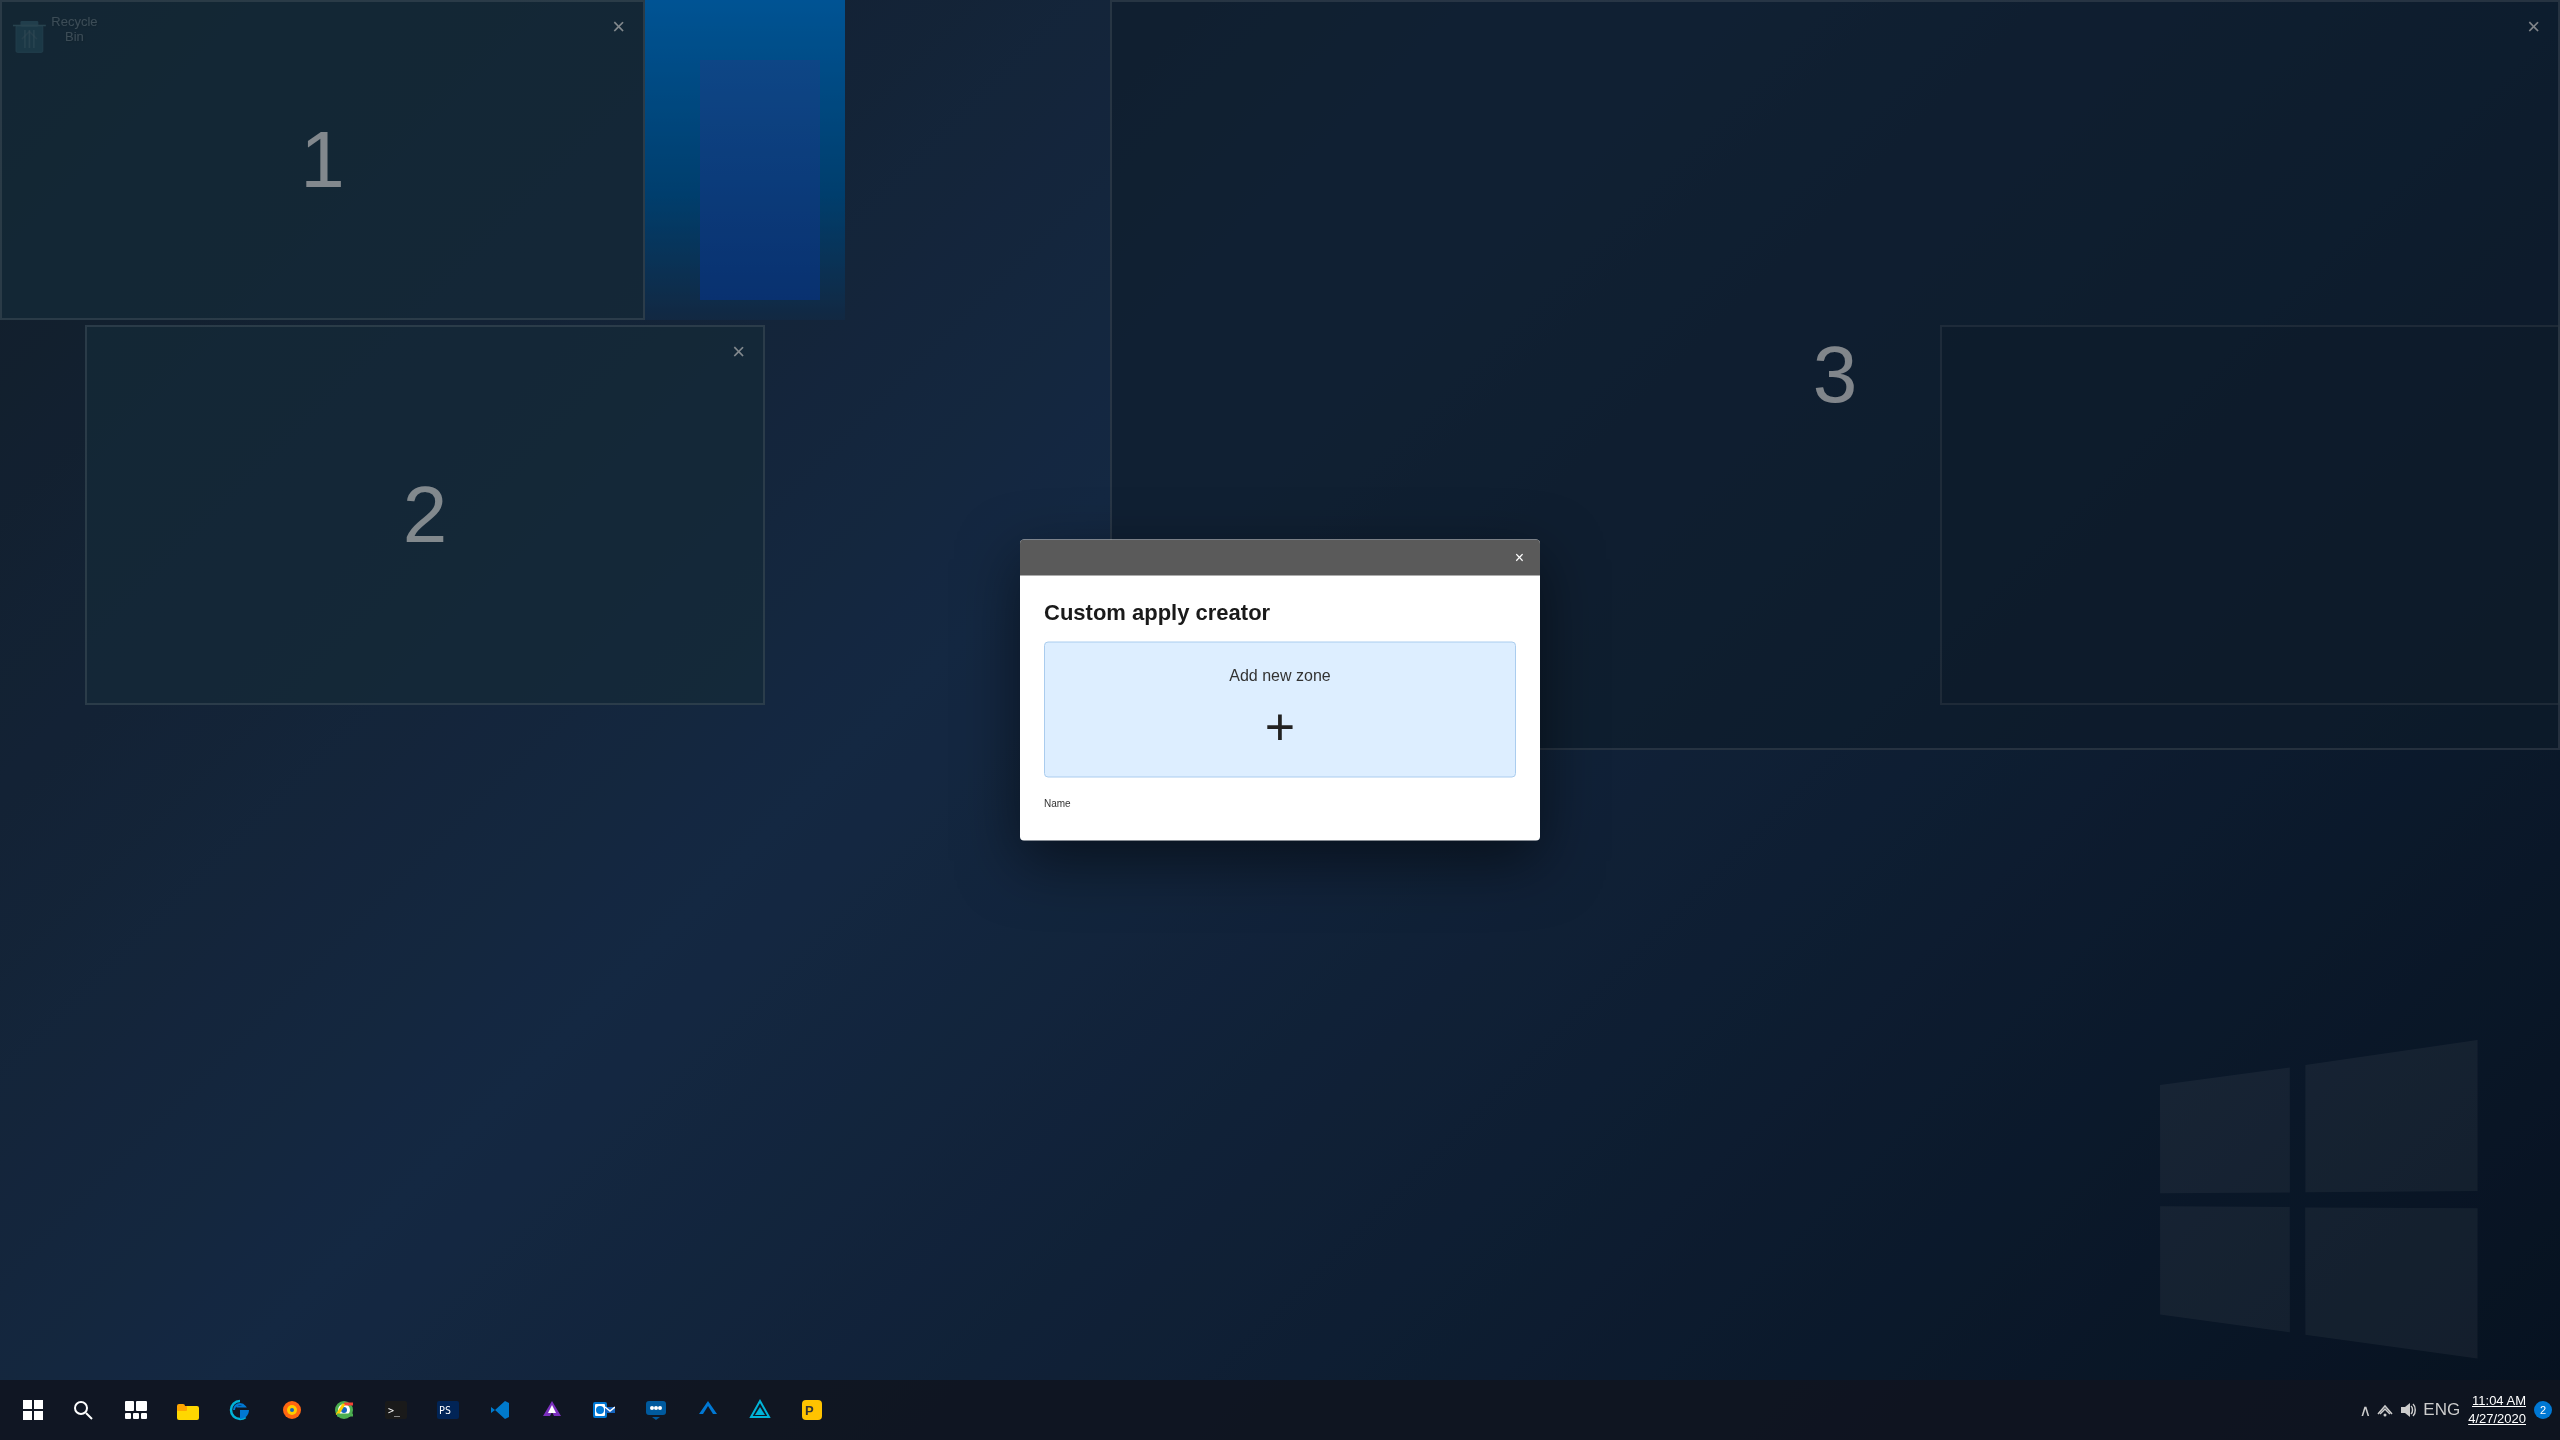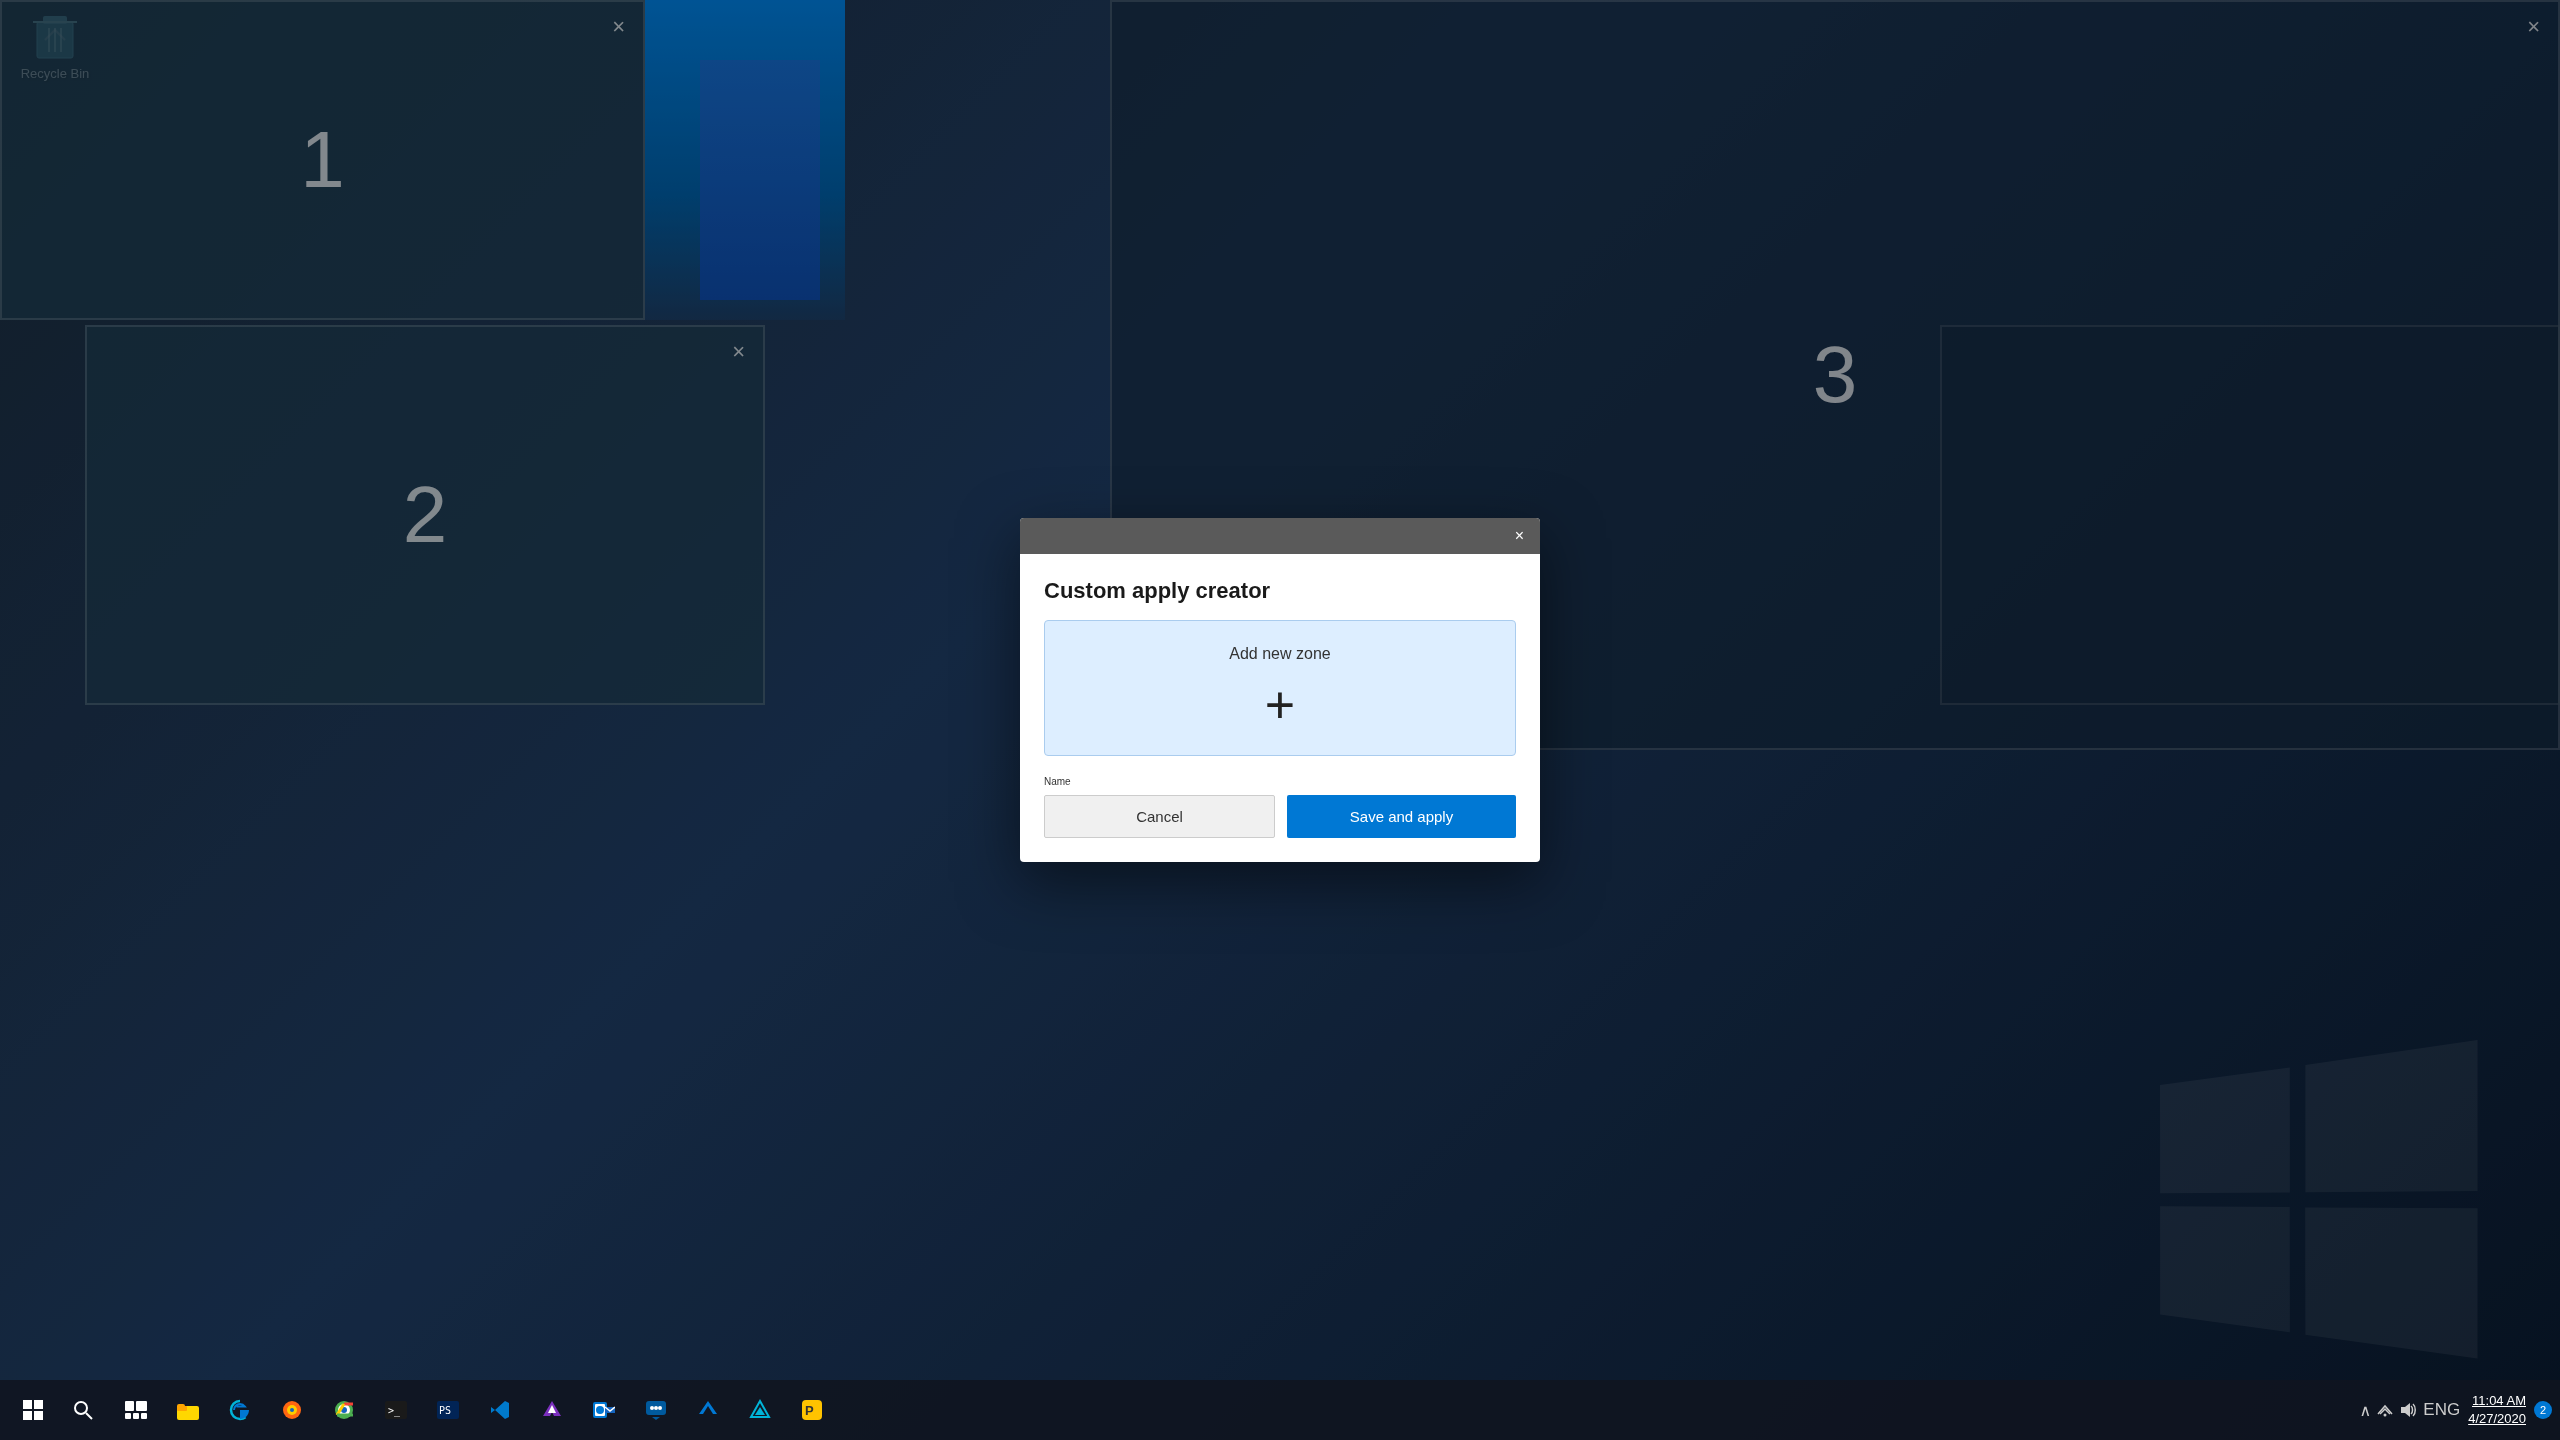--- a/index.html
+++ b/index.html
@@ -21,22 +21,22 @@
       background: linear-gradient(135deg, #1a2a3a 0%, #1e3a5f 40%, #0a1a2e 100%);
       overflow: hidden;
     }
 
     
     .recycle-bin {
       position: absolute;
       top: 10px;
       left: 10px;
       display: flex;
-      flex-direction: column;
-      align-items: center;
+      flex-direction: row;
+      align-items: flex-start;
       width: 90px;
       cursor: pointer;
     }
 
     .recycle-bin-icon {
       width: 52px;
       height: 52px;
     }
 
     .recycle-bin-label {
@@ -411,24 +411,20 @@
         
         <div class="add-zone-area">
           <div class="add-zone-text">Add new zone</div>
           <div class="add-zone-plus">+</div>
         </div>
 
         
         <label class="name-label">Name</label>
 
         
-        <div class="dialog-buttons">
-          <button class="btn-cancel">Cancel</button>
-          <button class="btn-save">Save and apply</button>
-        </div>
       </div>
     </div>
   </div>
 
   <div class="taskbar">
 
     <div class="taskbar-start">
       <svg width="20" height="20" viewBox="0 0 20 20" fill="white">
         <rect x="0" y="0" width="9" height="9"></rect>
         <rect x="11" y="0" width="9" height="9"></rect>

